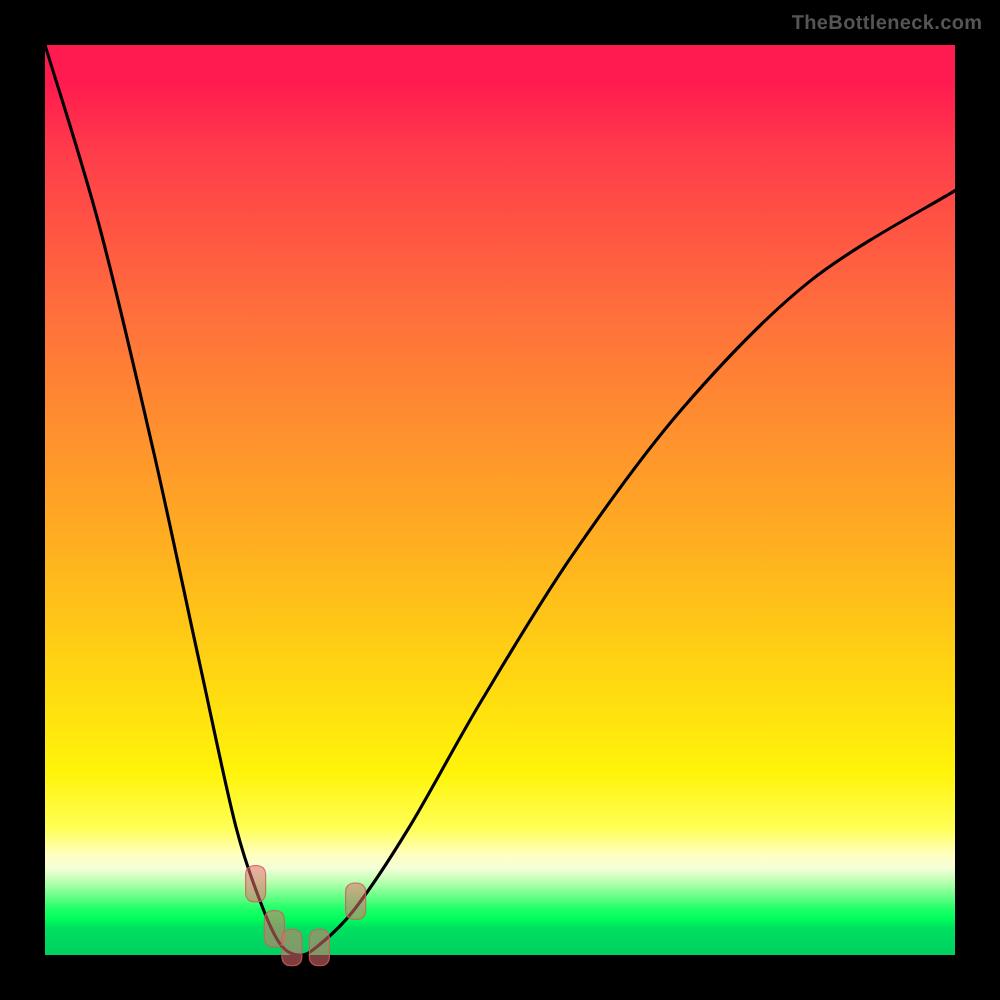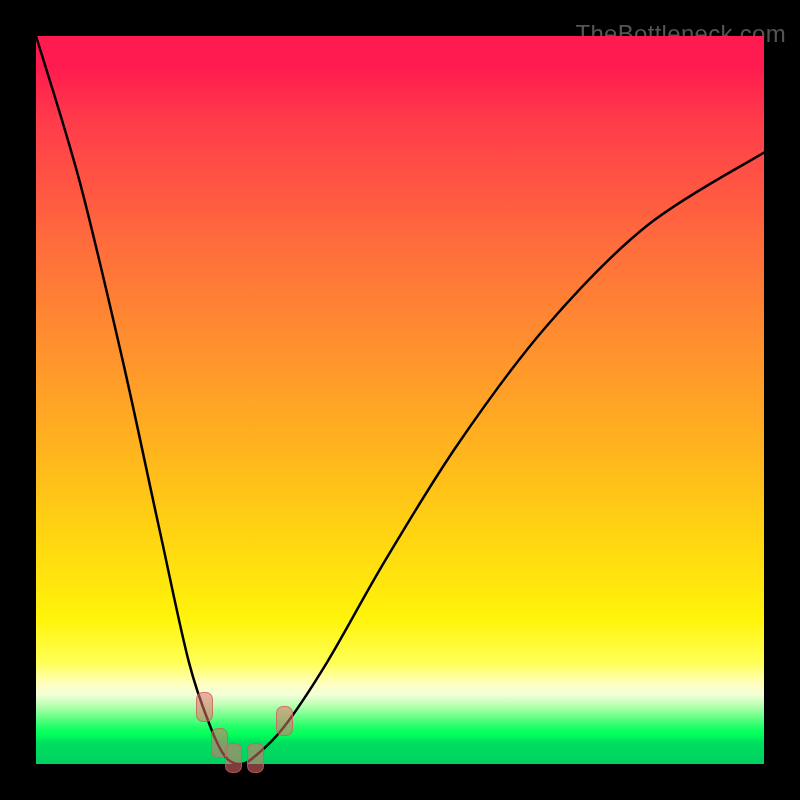--- a/index.html
+++ b/index.html
@@ -41,25 +41,25 @@
       #b7ffb0 92%,
       #6bff88 93.5%,
       #1dff68 95%,
       #00ff5a 96%,
       #00e060 97%,
       #00d060 100%
     );
   }
   .watermark {
     position: absolute;
-    top: 20px;
+    top: 10px;
     right: 14px;
     color: #555;
-    font-size: 24px;
-    font-weight: 400;
+    font-size: 16px;
+    font-weight: 700;
     letter-spacing: 0.3px;
   }
   svg.curves {
     position: absolute;
     top: 0;
     left: 0;
     width: 728px;
     height: 728px;
   }
   .marker {

